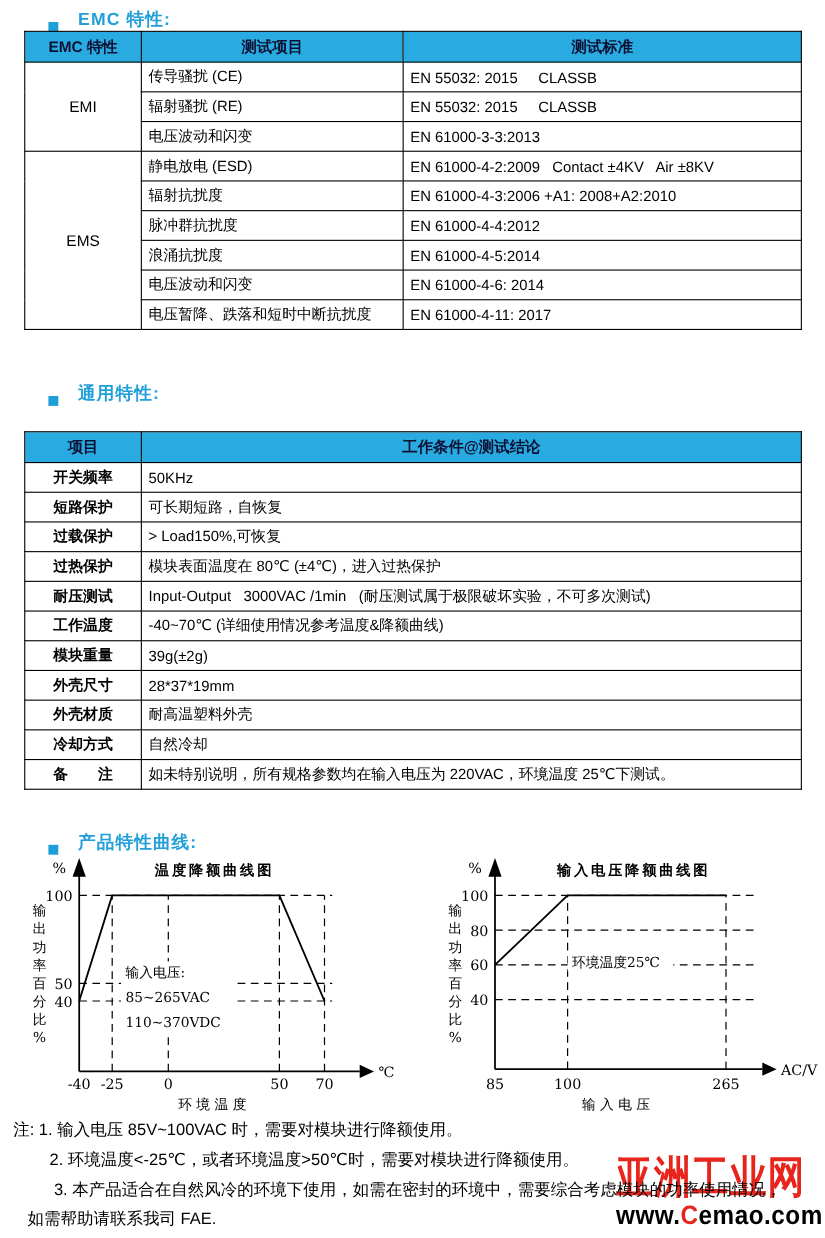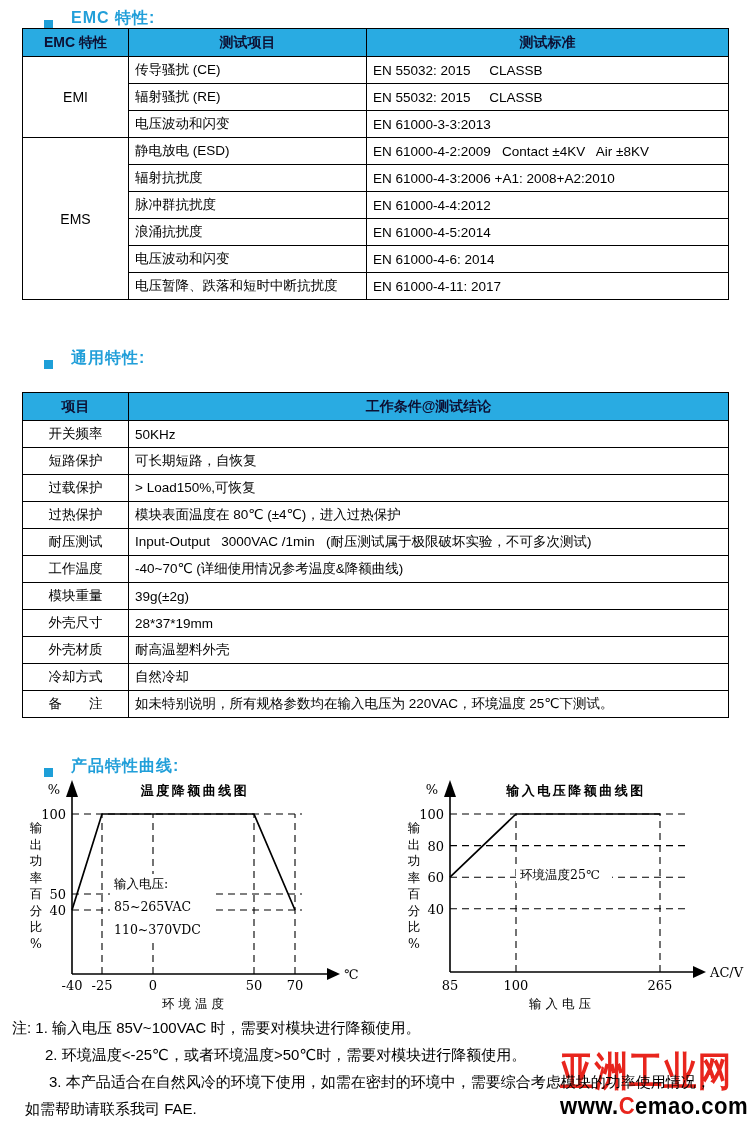--- a/index.html
+++ b/index.html
@@ -9,21 +9,21 @@
   .sec{position:absolute;left:44px;display:flex;align-items:flex-end;gap:18px;}
   .bullet{width:9px;height:9px;background:#1e9fd8;display:inline-block;}
   .sec-label{font-size:16px;font-weight:bold;color:#219fd9;letter-spacing:1px;}
   
   table.tbl{position:absolute;left:22px;width:706px;border-collapse:collapse;table-layout:fixed;
             font-size:13.5px;}
   table.tbl th,table.tbl td{border:1.5px solid #000;white-space:pre-wrap;overflow:hidden;}
   table.tbl th{background:#29abe2;color:#0d1033;font-weight:bold;font-size:14px;height:27px;
                text-align:center;padding:0 4px;}
   table.tbl td{height:26px;padding:0 6px;}
-  td.cen{text-align:center;padding:0 2px;}
+  td.cen{text-align:center;padding:0 2px;font-weight:bold;}
   td.val{text-align:left;padding-left:11px;}
   td.grp{text-align:center;font-size:14px;}
   
   .chart-svg{position:absolute;}
   .chart-svg text{font-family:"DejaVu Serif","Liberation Serif",serif;font-size:13px;fill:#000;}
   .chart-svg .title{font-size:13px;font-weight:bold;letter-spacing:2.5px;}
   .chart-svg .ann{font-size:12.5px;}
   .chart-svg .ylab{font-size:12.5px;}
   .chart-svg .dash{stroke:#000;stroke-width:1.1;stroke-dasharray:7 5;fill:none;}
   .chart-svg .axis{stroke:#000;stroke-width:1.6;fill:none;}

